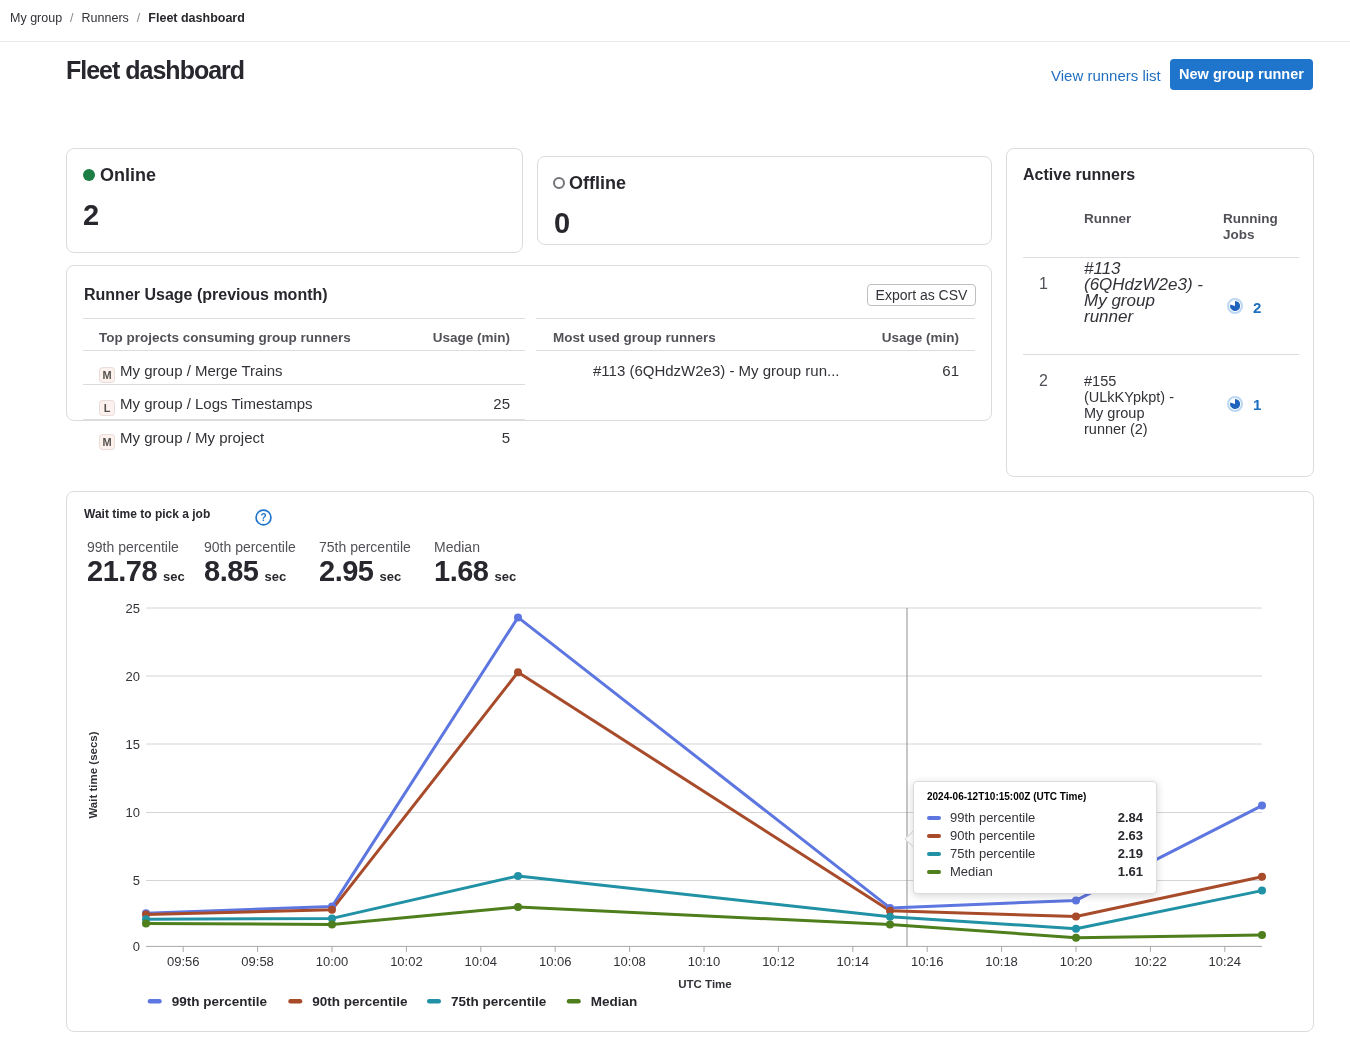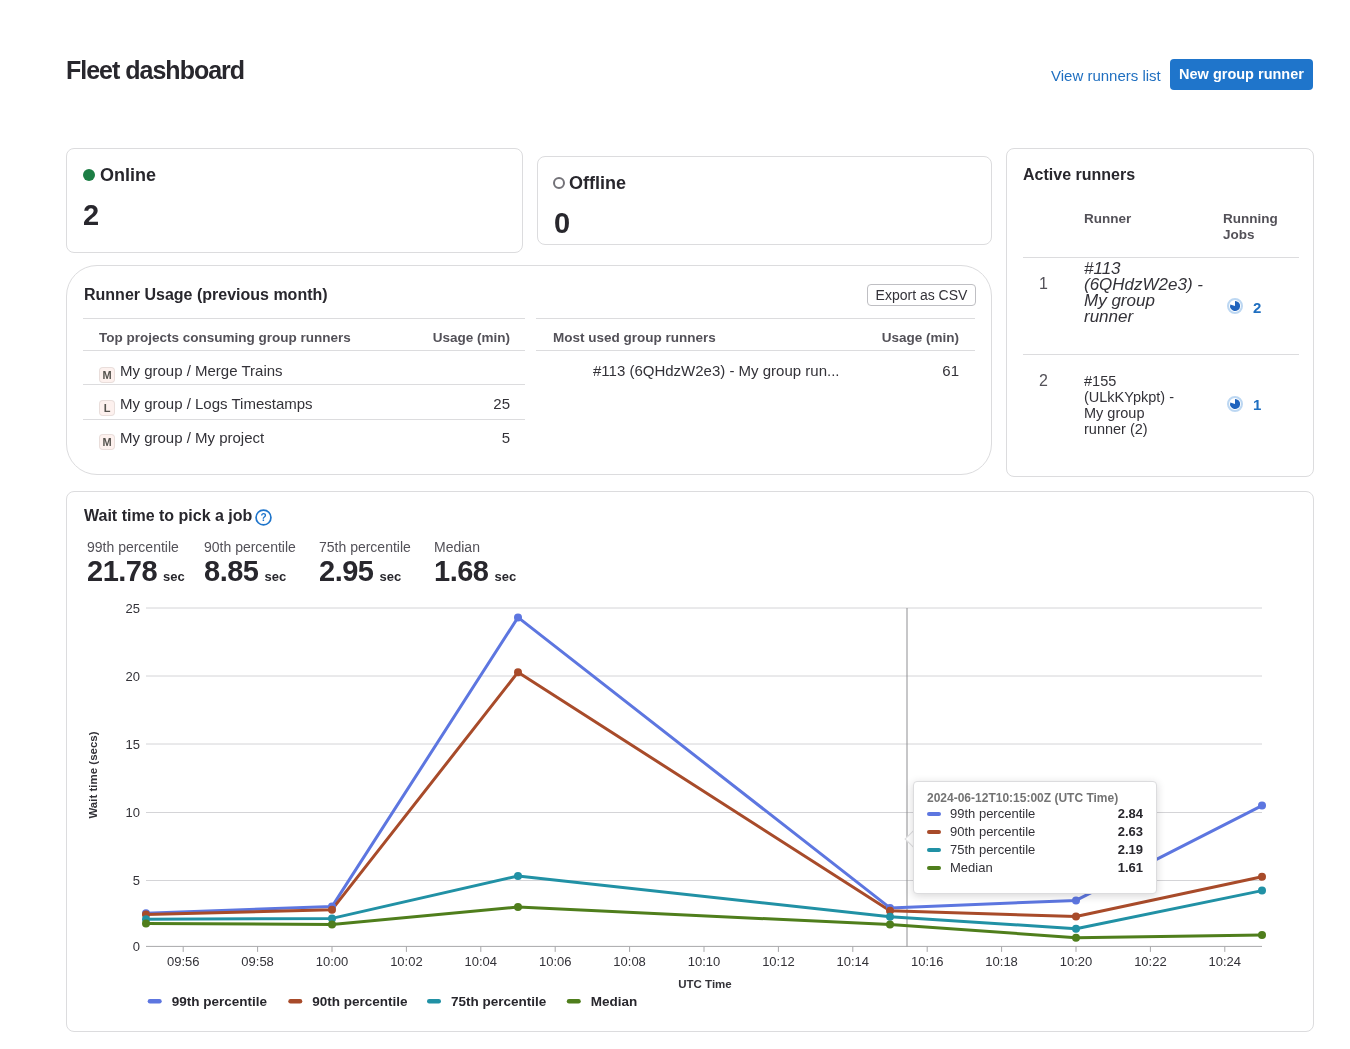--- a/index.html
+++ b/index.html
@@ -29,31 +29,34 @@
 
 
 .tbl-border { position:absolute; height:1px; background:#dcdcde; }
 .hdrtxt { font-size:13.5px; font-weight:bold; color:#535158; }
 .celltxt { font-size:15px; color:#333238; }
 .avatar { display:inline-block; width:16px; height:16px; border-radius:4px; background:#fdf1ee; border:1px solid rgba(0,0,0,0.08); color:#55534e; font-size:11px; font-weight:bold; text-align:center; line-height:15px; vertical-align:-3px; margin-right:5px; }
 .statlbl { font-size:14px; color:#535158; }
 .statnum { font-size:29px; font-weight:bold; color:#28272d; letter-spacing:-0.5px; }
 .statnum .sec { font-size:13px; letter-spacing:0; margin-left:6px; }
 #tooltip { position:absolute; left:846px; top:289px; width:244px; height:113px; background:#fff; border:1px solid #dcdcde; border-radius:4px; box-shadow:0 2px 8px rgba(31,30,36,0.18); padding:9px 13px 8px 13px; }
-#tooltip .tt-title { font-size:12px; font-weight:bold; color:#737373; white-space:nowrap; }
+#tooltip .tt-title { font-size:10px; font-weight:bold; color:#000000; margin-bottom:7px; white-space:nowrap; }
 #tooltip .tt-row { position:relative; height:18px; font-size:13px; color:#333238; }
 #tooltip .tt-dash { position:absolute; left:0; top:7px; width:14px; height:4px; border-radius:2px; }
 #tooltip .tt-lbl { position:absolute; left:23px; top:1px; }
 #tooltip .tt-val { position:absolute; right:0; top:1px; font-weight:bold; color:#28272d; }
 #tt-arrow { position:absolute; left:840px; top:341px; width:12px; height:12px; background:#fff; border-left:1px solid #dcdcde; border-bottom:1px solid #dcdcde; transform:rotate(45deg); }
 </style>
 </head>
 <body>
 <div id="page">
 
+  <div id="crumb">
+      <div class="inner"><a href="#">My group</a><span class="sep">/</span><a href="#">Runners</a><span class="sep">/</span><span class="cur">Fleet dashboard</span></div>
+    </div>
 
   <div id="h1">Fleet dashboard</div>
   <a id="viewlink" href="#">View runners list</a>
   <div id="newbtn">New group runner</div>
 
   <div class="card" style="left:66px; top:148px; width:457px; height:105px;">
     <div class="statdot" style="background:#1c7e45; left:16px; top:20px;"></div>
       <div class="stattitle" style="left:33px;">Online</div>
     <div class="statval">2</div>
   </div>
@@ -79,21 +82,21 @@
     <div class="tbl-border" style="left:16px; top:205px; width:276px;"></div>
     <div class="abs" style="left:32px; top:223px; font-size:16px; color:#535158;">2</div>
     <div class="abs celltxt" style="left:77px; top:224px; line-height:16px; font-size:14.5px;">#155<br>(ULkKYpkpt) -<br>My group<br>runner (2)</div>
     <div class="abs" style="left:220px; top:247px;"><svg width="16" height="16" viewBox="0 0 14 14">
           <circle cx="7" cy="7" r="6.1" fill="none" stroke="#bcd7f2" stroke-width="1.8"></circle>
           <path d="M7 7 L7 2.6 A4.4 4.4 0 1 1 2.9 5.6 Z" fill="#2063bd"></path>
         </svg></div>
     <div class="abs" style="left:246px; top:247px; font-size:15px; color:#1f6fc0; font-weight:bold;">1</div>
   </div>
 
-  <div class="card" style="left:66px; top:265px; width:926px; height:210px;border-radius:31px;">
+  <div class="card" style="left:66px; top:265px; width:926px; height:156px;">
     <div class="abs" style="left:17px; top:20px; font-size:16px; font-weight:bold; color:#28272d;">Runner Usage (previous month)</div>
     <div class="abs" style="left:800px; top:18px; width:109px; height:22px; border:1px solid #bfbfc3; border-radius:4px; font-size:14px; color:#333238; text-align:center; line-height:20px;">Export as CSV</div>
 
     <div class="tbl-border" style="left:16px; top:52px; width:442px;"></div>
     <div class="abs hdrtxt" style="left:32px; top:64px;">Top projects consuming group runners</div>
     <div class="abs hdrtxt" style="left:17px; top:64px; width:426px; text-align:right;">Usage (min)</div>
     <div class="tbl-border" style="left:16px; top:84px; width:442px;"></div>
     <div class="abs celltxt" style="left:32px; top:96px;"><span class="avatar">M</span>My group / Merge Trains</div>
     <div class="tbl-border" style="left:16px; top:118px; width:442px;"></div>
     <div class="abs celltxt" style="left:32px; top:129px;"><span class="avatar">L</span>My group / Logs Timestamps</div>
@@ -104,21 +107,21 @@
 
     <div class="tbl-border" style="left:469px; top:52px; width:439px;"></div>
     <div class="abs hdrtxt" style="left:486px; top:64px;">Most used group runners</div>
     <div class="abs hdrtxt" style="left:469px; top:64px; width:423px; text-align:right;">Usage (min)</div>
     <div class="tbl-border" style="left:469px; top:84px; width:439px;"></div>
     <div class="abs celltxt" style="left:486px; top:96px;margin-left:40px;">#113 (6QHdzW2e3) - My group run...</div>
     <div class="abs celltxt" style="left:469px; top:96px; width:423px; text-align:right;">61</div>
   </div>
 
   <div class="card" style="left:66px; top:491px; width:1248px; height:541px;">
-    <div class="abs" style="left:17px; top:15px; font-size:16px; font-weight:bold; color:#28272d;">Wait time to pick a job</div>
+    <div class="abs" style="left:17px; top:15px; font-size:12px; font-weight:bold; color:#28272d;">Wait time to pick a job</div>
     <div class="abs" style="left:188px; top:17px;"><svg width="17" height="17" viewBox="0 0 16 16">
           <circle cx="8" cy="8" r="7" fill="none" stroke="#1f75cb" stroke-width="1.6"></circle>
           <text x="8" y="11.5" font-size="9.5" font-weight="bold" fill="#1f75cb" text-anchor="middle">?</text>
         </svg></div>
 
     <div class="abs statlbl" style="left:20px; top:47px;">99th percentile</div>
     <div class="abs statnum" style="left:20px; top:63px;">21.78<span class="sec">sec</span></div>
     <div class="abs statlbl" style="left:137px; top:47px;">90th percentile</div>
     <div class="abs statnum" style="left:137px; top:63px;">8.85<span class="sec">sec</span></div>
     <div class="abs statlbl" style="left:252px; top:47px;">75th percentile</div>

